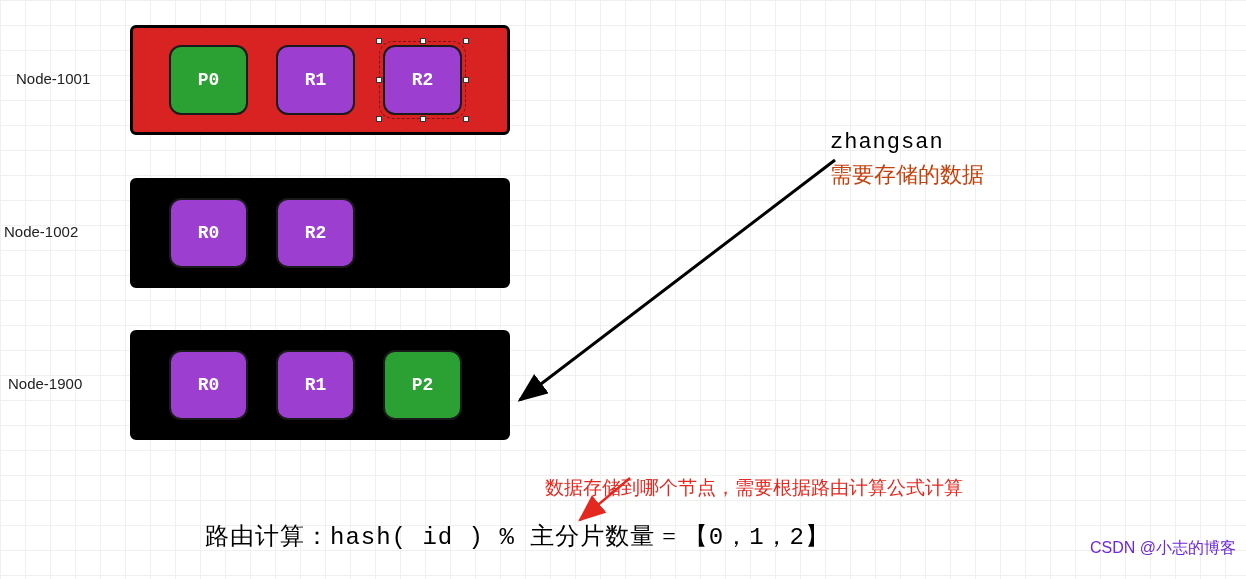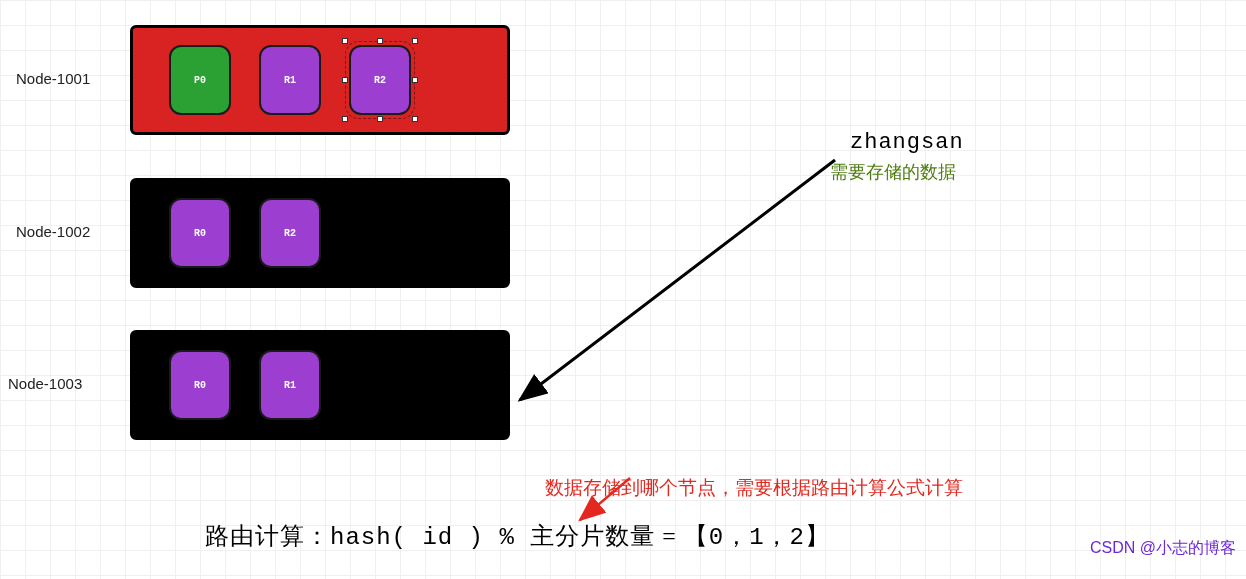--- a/index.html
+++ b/index.html
@@ -28,29 +28,29 @@
       border-radius: 6px;
       display: flex;
       align-items: center;
       justify-content: flex-start;
       gap: 28px;
       padding-left: 36px;
     }
     .node-red { background: #d92222; }
     .node-blue { background: #000000; top: 178px; }
     .shard {
-      width: 62px;
+      width: 79px;
       height: 70px;
       border-radius: 12px;
       border: 2px solid #1a1a1a;
       display: flex;
       align-items: center;
       justify-content: center;
       color: #fff;
-      font-size: 10px;
+      font-size: 18px;
       font-weight: bold;
       font-family: "Courier New", monospace;
       position: relative;
     }
     .shard-green { background: #2aa132; }
     .shard-purple { background: #9c3ed0; }
     .selected::before {
       content: "";
       position: absolute;
       inset: -6px;
@@ -62,26 +62,25 @@
       width: 6px; height: 6px;
       background: #fff;
       border: 1px solid #333;
     }
     .data-label-black {
       position: absolute;
       font-family: "Courier New", monospace;
       font-size: 22px;
       color: #000;
       letter-spacing: 1px;
-      margin-left: 20px;
     }
     .data-label-red {
       position: absolute;
-      font-size: 18px;
-      color: #4d7c0f;
+      font-size: 22px;
+      color: #c2410c;
     }
     .annotation-red {
       position: absolute;
       font-size: 19px;
       color: #e4271f;
     }
     .formula {
       position: absolute;
       font-size: 24px;
       color: #000;
@@ -103,22 +102,22 @@
       inset: 0;
       width: 1246px;
       height: 579px;
       pointer-events: none;
     }
   </style>
 </head>
 <body>
 
 <div class="node-label" style="top:70px; left:16px;">Node-1001</div>
-<div class="node-label" style="top:223px; left:16px;">Node-1002</div>
-<div class="node-label" style="top:375px; left:8px;">Node-1003</div>
+<div class="node-label" style="top:223px; left:4px;">Node-1002</div>
+<div class="node-label" style="top:375px; left:8px;">Node-1900</div>
 
 <div class="node-container node-red" style="top:25px; left:130px;">
   <div class="shard shard-green">
       <span>P0</span>
     </div>
   <div class="shard shard-purple">
       <span>R1</span>
     </div>
   <div class="shard shard-purple selected">
     <span>R2</span>
@@ -142,20 +141,23 @@
     </div>
 </div>
 
 <div class="node-container node-blue" style="top:330px; left:130px;">
   <div class="shard shard-purple">
       <span>R0</span>
     </div>
   <div class="shard shard-purple">
       <span>R1</span>
     </div>
+  <div class="shard shard-green">
+      <span>P2</span>
+    </div>
 </div>
 
 <div class="data-label-black" style="top:130px; left:830px;">zhangsan</div>
 <div class="data-label-red" style="top:160px; left:830px;">需要存储的数据</div>
 
 <div class="annotation-red" style="top:475px; left:545px;">数据存储到哪个节点，需要根据路由计算公式计算</div>
 
 <div class="formula" style="top:520px; left:205px;">
   <span>路由计算：</span><span class="mono">hash( id ) % </span><span>主分片数量 = </span><span class="mono">【0，1，2】</span>
 </div>

